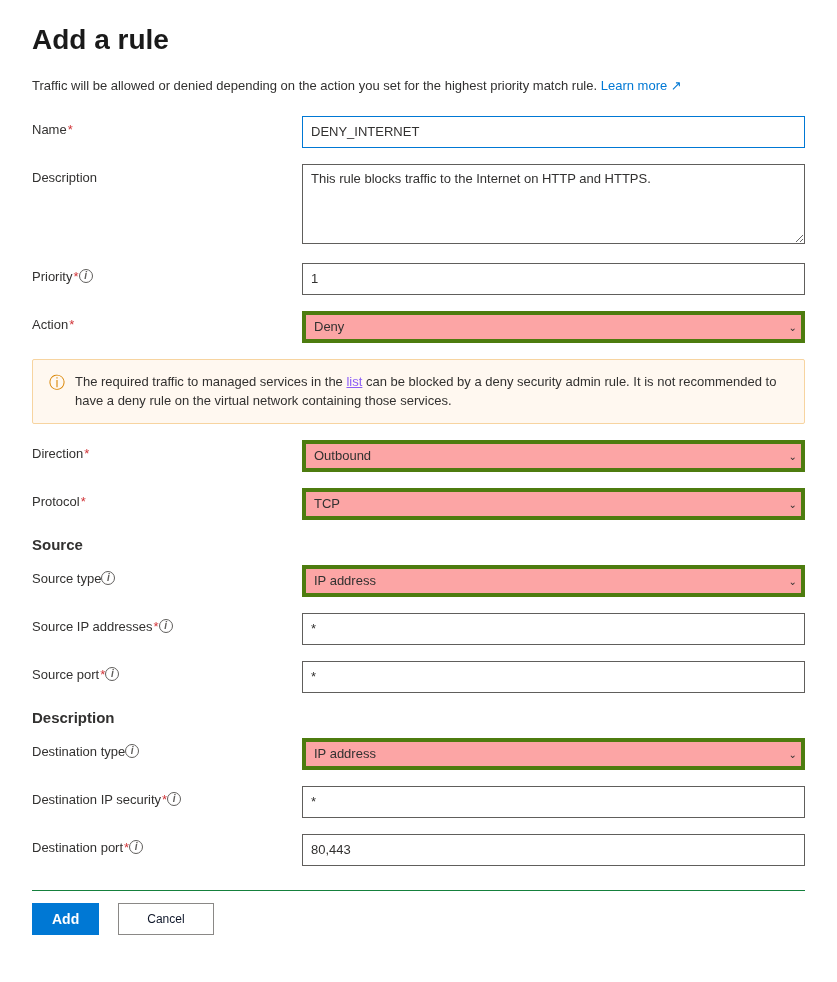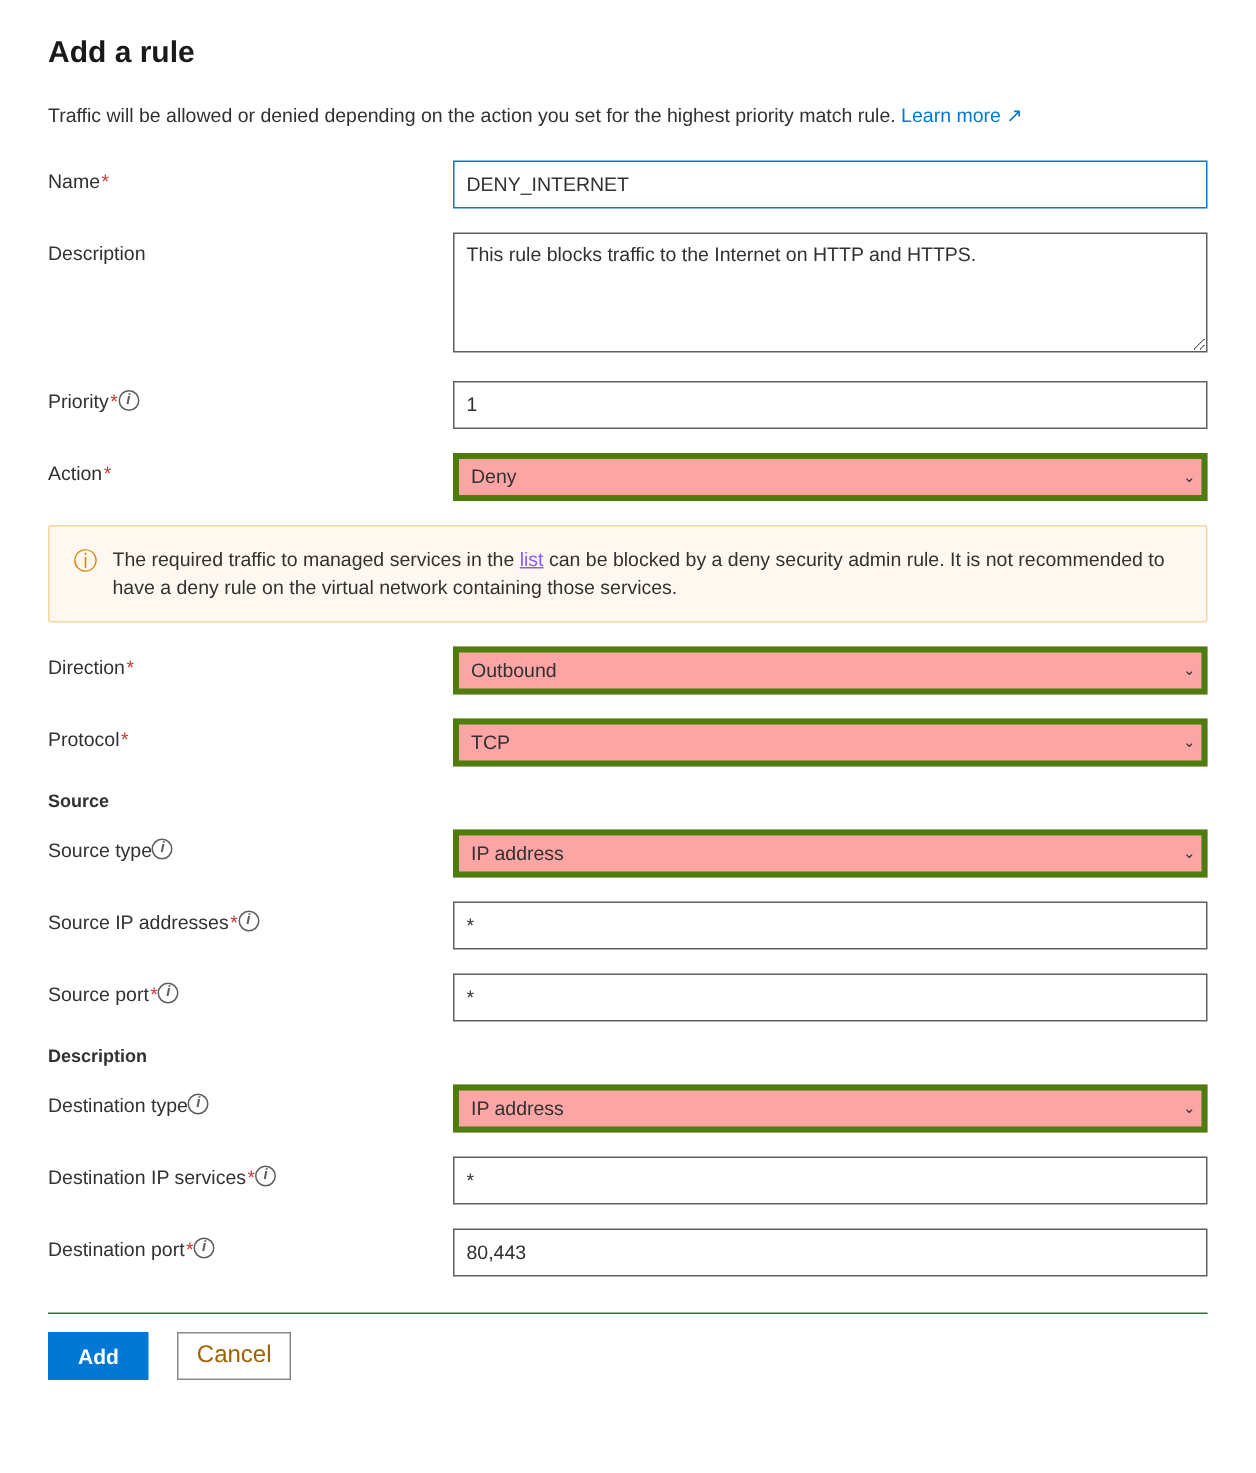--- a/index.html
+++ b/index.html
@@ -4,21 +4,21 @@
   <style>
     * { box-sizing: border-box; margin: 0; padding: 0; }
     body {
       font-family: 'Segoe UI', -apple-system, BlinkMacSystemFont, sans-serif;
       font-size: 14px;
       color: #323130;
       background: #fff;
       padding: 24px 32px;
     }
     h1 {
-      font-size: 20px;
+      font-size: 28px;
       font-weight: 600;
       margin-bottom: 20px;
       color: #1a1a1a;
     }
     .intro-text {
       font-size: 13px;
       color: #323130;
       margin-bottom: 20px;
       line-height: 1.5;
     }
@@ -130,21 +130,21 @@
       font-size: 13px;
       line-height: 1.5;
       color: #323130;
     }
     .warning-text a {
       color: #8b5cf6;
       text-decoration: underline;
       cursor: pointer;
     }
     .section-header {
-      font-size: 12px;
+      font-size: 15px;
       font-weight: 600;
       margin-bottom: 12px;
       margin-top: 0;
     }
     .button-row {
       display: flex;
       gap: 19px;
       margin-top: 24px;
       padding-top: 12px;
       border-top: 1px solid #15803d;
@@ -154,24 +154,24 @@
       color: #fff;
       border: none;
       padding: 6px 20px;
       font-size: 14px;
       font-weight: 600;
       cursor: pointer;
       height: 32px;
     }
     .btn-secondary {
       background: #fff;
-      color: #a16207;
+      color: #0f172a;
       border: 1px solid #8a8886;
-      padding: 6px 12px;
-      font-size: 16px;
+      padding: 6px 28px;
+      font-size: 12px;
       cursor: pointer;
       height: 32px;
     }
     .name-input {
       background: #e8f3fc;
       border-color: #0078d4 !important;
     }
   </style>
 </head>
 <body>
@@ -327,21 +327,21 @@
         <option selected="">IP address</option>
         <option>Service Tag</option>
       </select>
       <span class="select-chevron">⌄</span>
     </div>
   </div>
 </div>
 
 <div class="form-row">
   <div class="form-label">
-    <span>Destination IP services</span>
+    <span>Destination IP security</span>
     <span class="required">*</span>
     <span class="info-icon">i</span>
   </div>
   <div class="form-control">
     <input type="text" value="*" style="">
   </div>
 </div>
 
 <div class="form-row">
   <div class="form-label">

